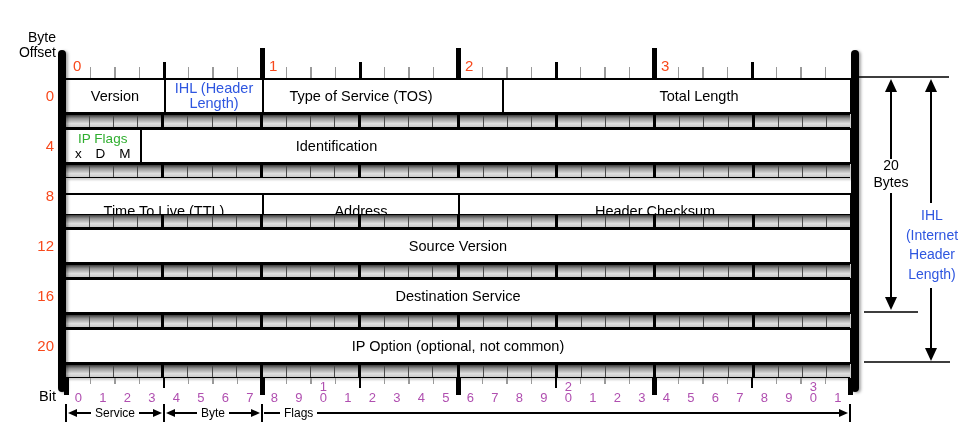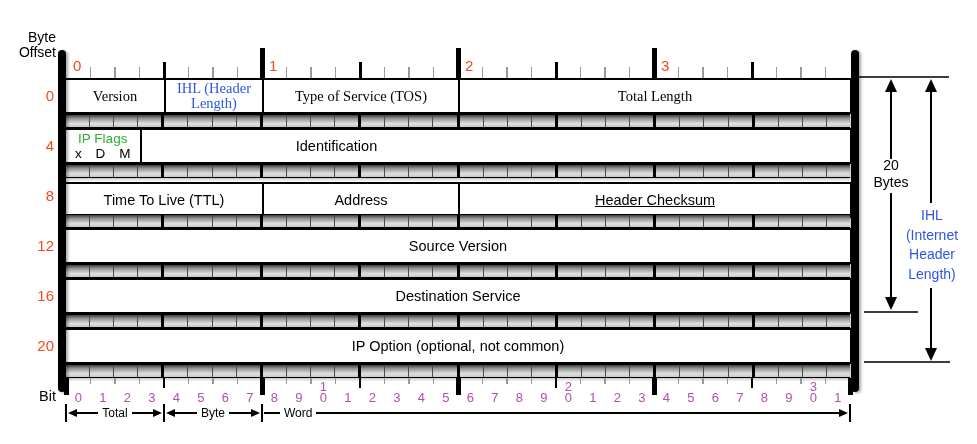--- a/index.html
+++ b/index.html
@@ -94,31 +94,31 @@
       <div class="tick bit" style="left: 726.75px; top: 67px; width: 1.5px; height: 11px;"></div>
       <div class="tick" style="left: 750.5px; top: 62px; width: 3px; height: 16px;"></div>
       <div class="tick bit" style="left: 775.75px; top: 67px; width: 1.5px; height: 11px;"></div>
       <div class="tick bit" style="left: 800.25px; top: 67px; width: 1.5px; height: 11px;"></div>
       <div class="tick bit" style="left: 824.75px; top: 67px; width: 1.5px; height: 11px;"></div>
       <div class="ruler-num" style="left: 73px; top: 57px; color: rgb(248, 73, 28);">0</div>
       <div class="ruler-num" style="left: 269px; top: 57px; color: rgb(248, 73, 28);">1</div>
       <div class="ruler-num" style="left: 465px; top: 57px; color: rgb(248, 73, 28);">2</div>
       <div class="ruler-num" style="left: 661px; top: 57px; color: rgb(248, 73, 28);">3</div>
       <div class="offset-num" style="left: 16px; top: 87px; color: rgb(248, 73, 28);">0</div>
-      <div class="row" style="top: 78px; font-family: Liberation Serif, serif;">
+      <div class="row" style="top: 78px;">
         <div class="field" style="flex: 0 0 12.5%;">
           <div>Version</div>
         </div>
         <div class="field" style="flex: 0 0 12.5%;">
           <div style="color: rgb(46, 86, 224);">IHL (Header Length)</div>
         </div>
         <div class="field" style="flex: 0 0 25%;">
           <div>Type of Service (TOS)</div>
         </div>
-        <div class="field" style="flex: 0 0 50%;">
+        <div class="field" style="flex: 0 0 50%; margin-left: 44px;">
           <div>Total Length</div>
         </div>
       </div>
       <div class="sep" style="top: 114px;">
         <div class="cell"></div>
         <div class="cell"></div>
         <div class="cell"></div>
         <div class="cell nib"></div>
         <div class="cell"></div>
         <div class="cell"></div>
@@ -191,21 +191,21 @@
         <div class="cell"></div>
         <div class="cell"></div>
         <div class="cell"></div>
         <div class="cell nib"></div>
         <div class="cell"></div>
         <div class="cell"></div>
         <div class="cell"></div>
         <div class="cell"></div>
       </div>
       <div class="offset-num" style="left: 16px; top: 187px; color: rgb(248, 73, 28);">8</div>
-      <div class="row" style="top: 182px; justify-content: center;">
+      <div class="row" style="top: 193px; justify-content: center;">
         <div class="field" style="flex: 0 0 25%;">
           <div>Time To Live (TTL)</div>
         </div>
         <div class="field" style="flex: 0 0 25%;">
           <div>Address</div>
         </div>
         <div class="field" style="flex: 0 0 50%; text-decoration: underline;">
           <div>Header Checksum</div>
         </div>
       </div>
@@ -431,34 +431,34 @@
       <div class="bitnum" style="left: 801px; top: 379px; width: 24.5px; color: rgb(176, 79, 176);">3
 0</div>
       <div class="bitnum" style="left: 825.5px; top: 379px; width: 24.5px; color: rgb(176, 79, 176);">1</div>
       <div class="gbar" style="left: 65px;"></div>
       <div class="gbar" style="left: 163px;"></div>
       <div class="gbar" style="left: 261px;"></div>
       <div class="gbar" style="left: 849px;"></div>
       <div class="gseg" style="left: 68px; width: 94px;">
         <div class="tri-l"></div>
         <div class="gline"></div>
-        <div class="glabel">Total</div>
+        <div class="glabel">Service</div>
         <div class="gline"></div>
         <div class="tri-r"></div>
       </div>
       <div class="gseg" style="left: 166px; width: 94px;">
         <div class="tri-l"></div>
         <div class="gline"></div>
         <div class="glabel">Byte</div>
         <div class="gline"></div>
         <div class="tri-r"></div>
       </div>
       <div class="gseg" style="left: 264px; width: 584px;">
         <div class="gline fixed"></div>
-        <div class="glabel">Word</div>
+        <div class="glabel">Flags</div>
         <div class="gline"></div>
         <div class="tri-r"></div>
       </div>
     </div>
 
   <div>
     <div class="hline" style="left:859px;top:76px;width:90px;"></div>
 
     <div class="ah-up" style="left:885px;top:79px;"></div>
     <div class="aline" style="left:890px;top:91px;height:68px;"></div>

